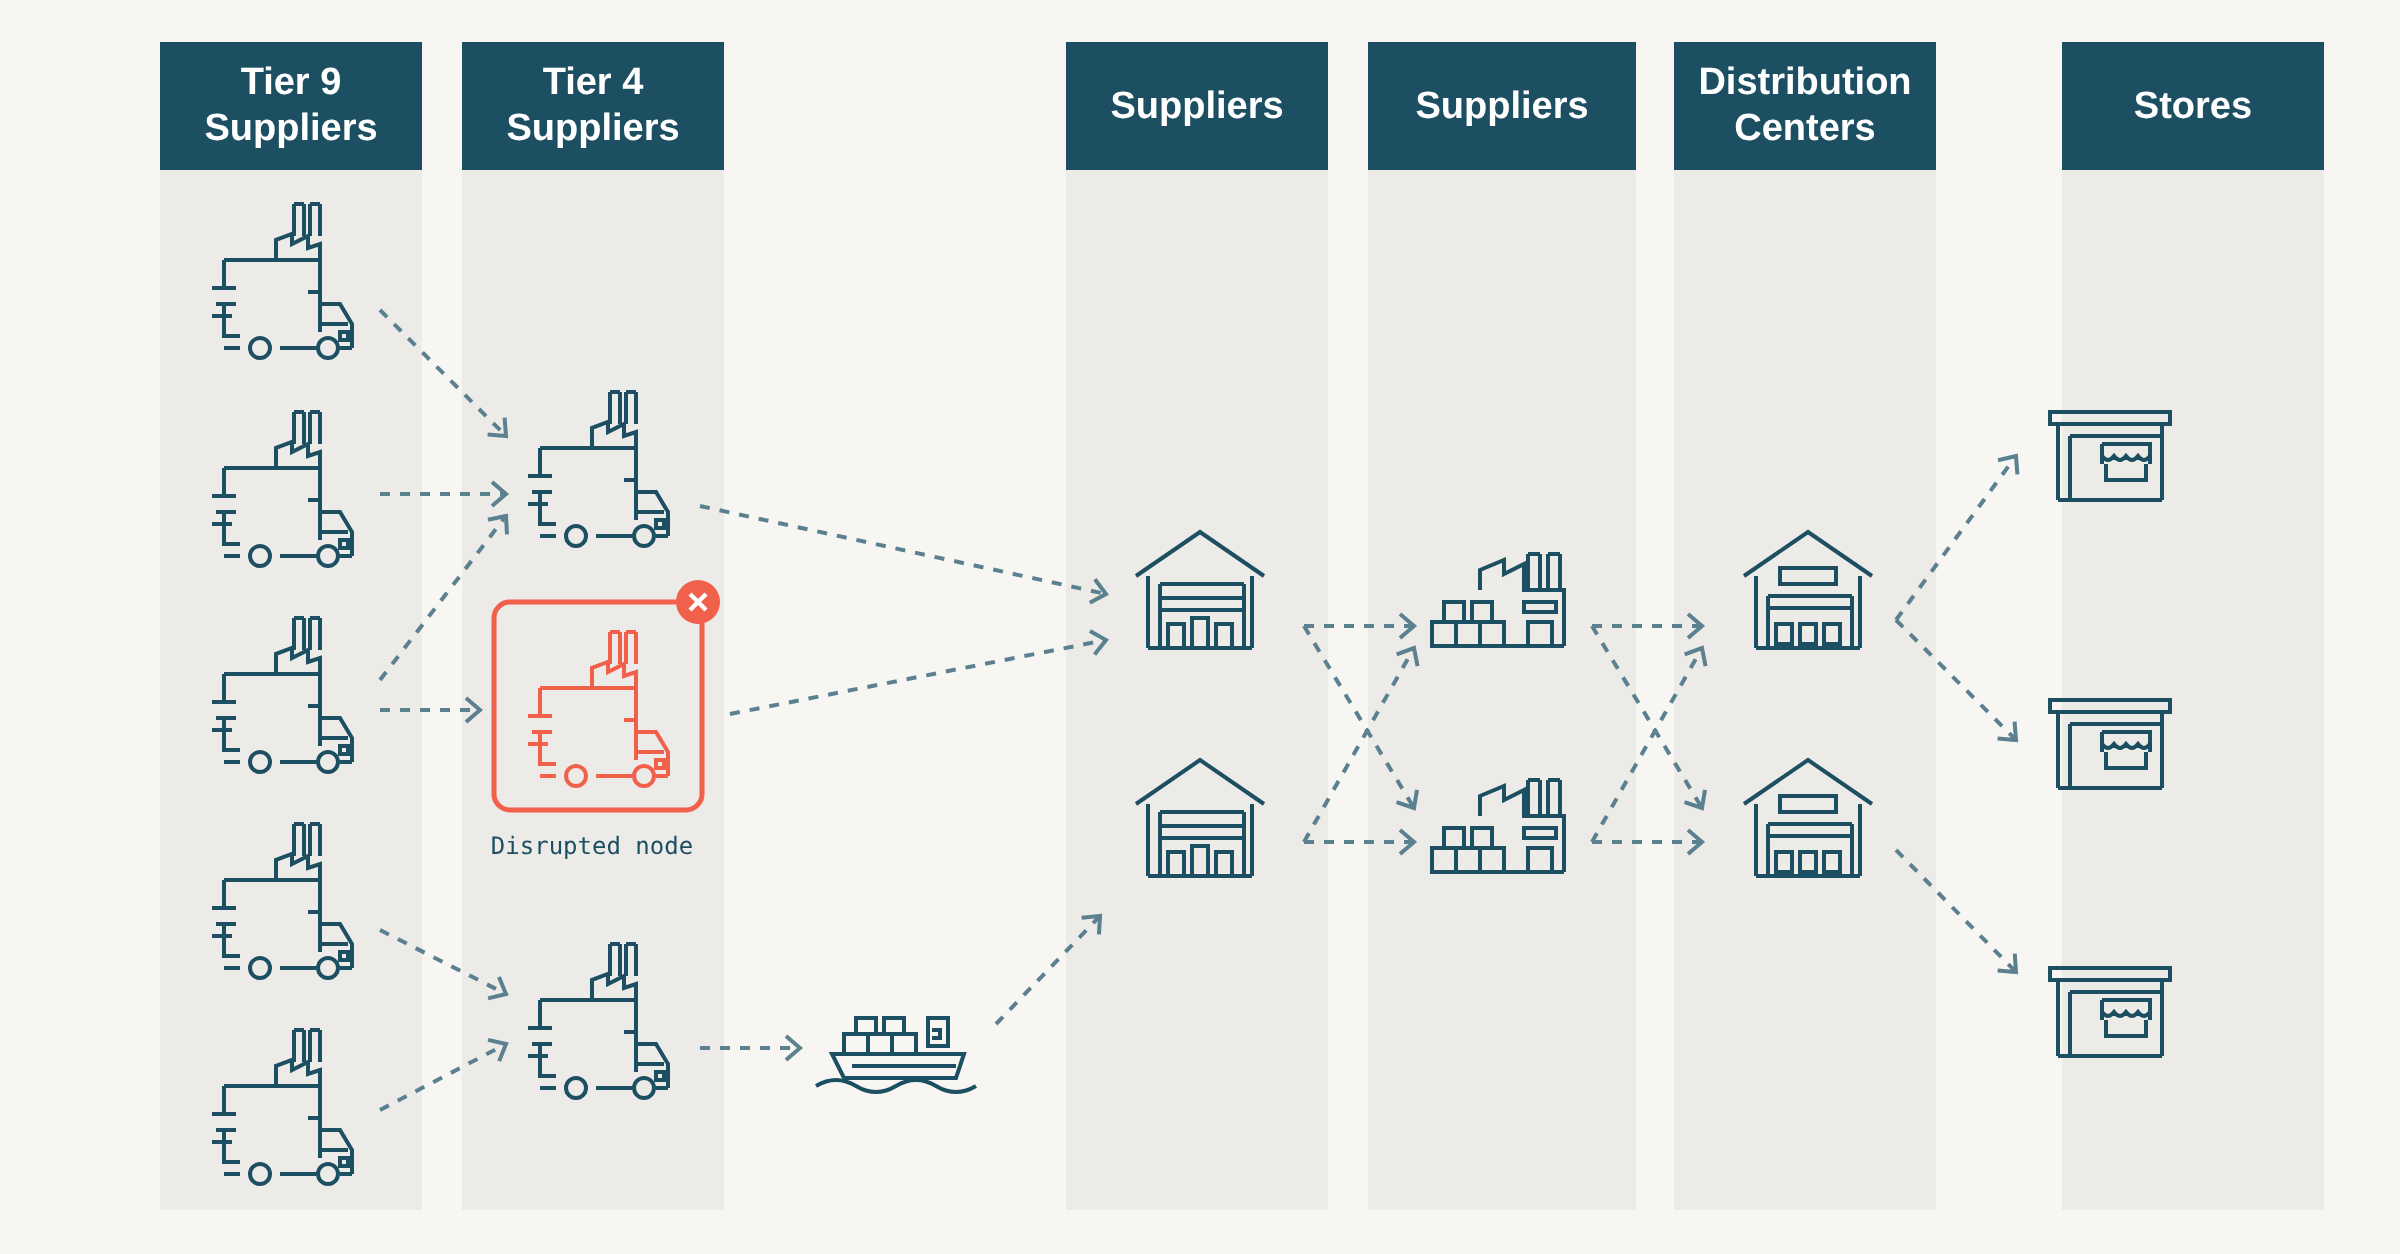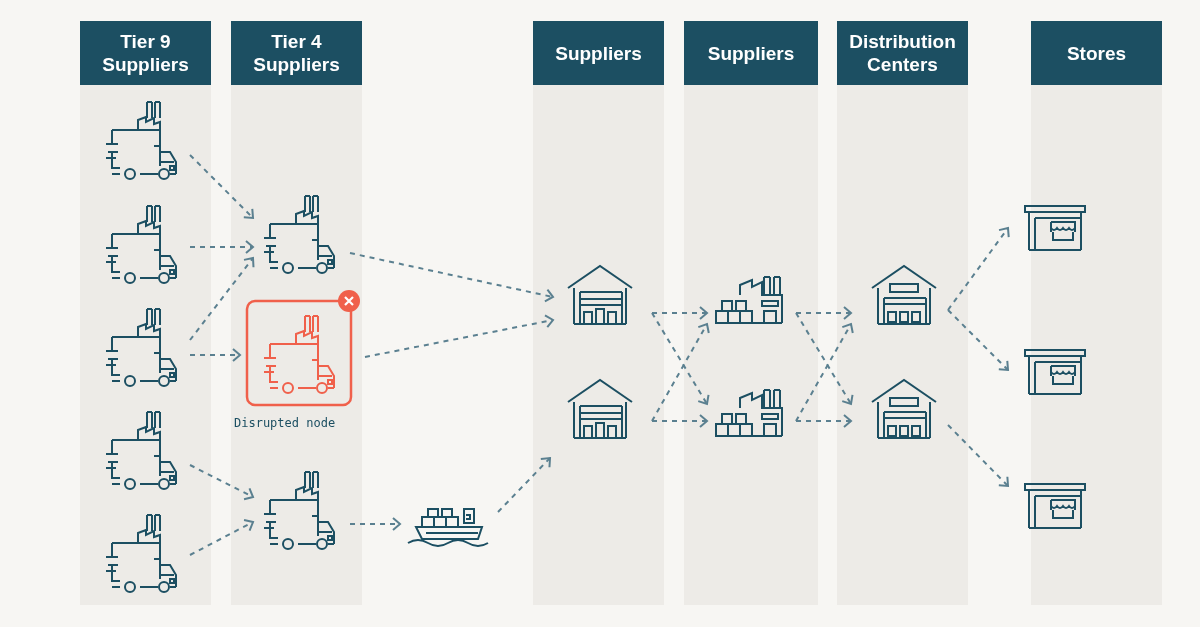--- a/index.html
+++ b/index.html
@@ -13,21 +13,21 @@
   }
   .col-head {
     position: absolute; left: 0; top: 0; width: 100%; height: 64px;
     background: #1c4f62; color: #ffffff;
     display: flex; align-items: center; justify-content: center;
     text-align: center; font-size: 19px; font-weight: bold; line-height: 23px;
     white-space: pre-line;
   }
   svg.canvas { position: absolute; left: 0; top: 0; }
   .label-disrupted {
-    position: absolute; left: 234px; top: 416px; width: 124px; text-align: left;
+    position: absolute; left: 234px; top: 416px; width: 124px; text-align: center;
     font-family: "DejaVu Sans Mono", monospace; font-size: 12px; color: #1c4f62;
   }
 </style>
 </head>
 <body>
 
 <div class="col" style="left:80px;width:131px">
   <div class="col-head">Tier 9
 Suppliers</div>
 </div>

